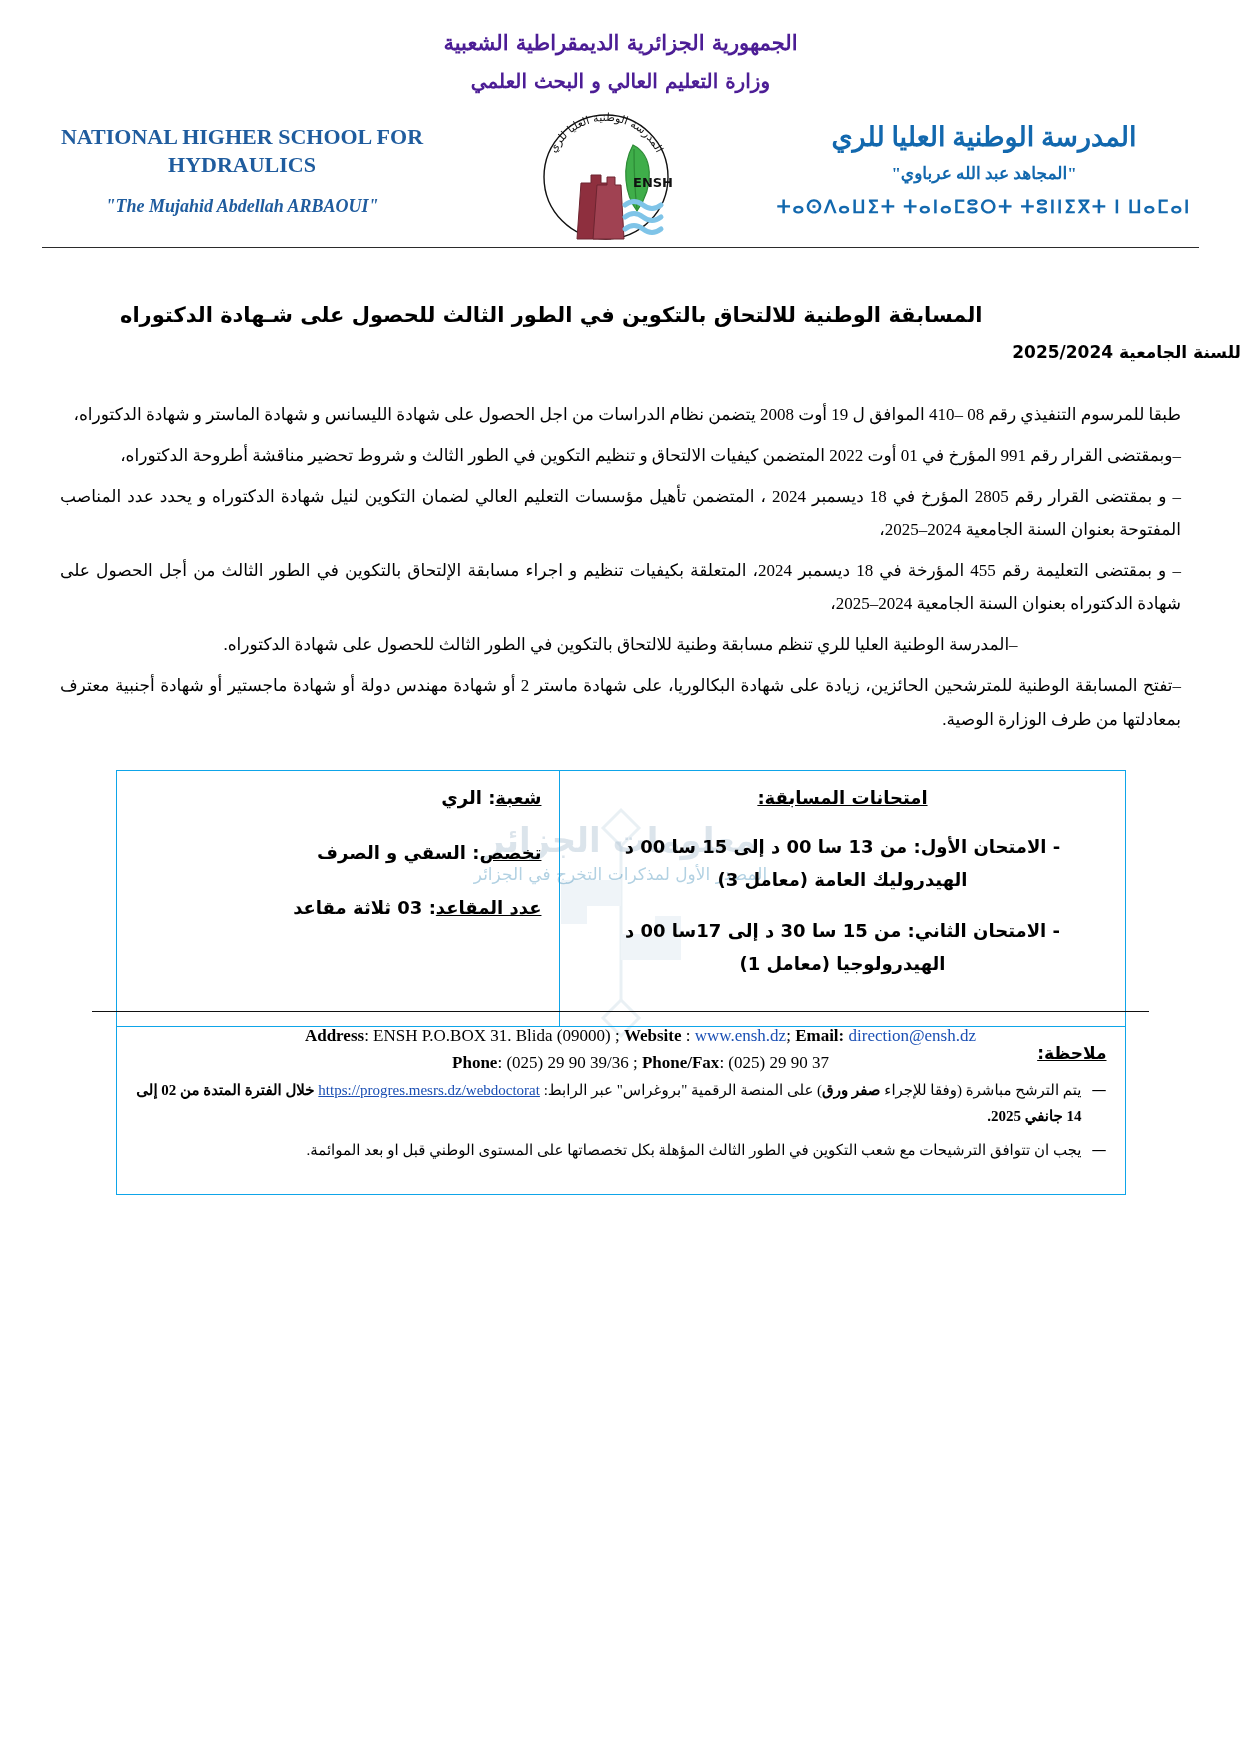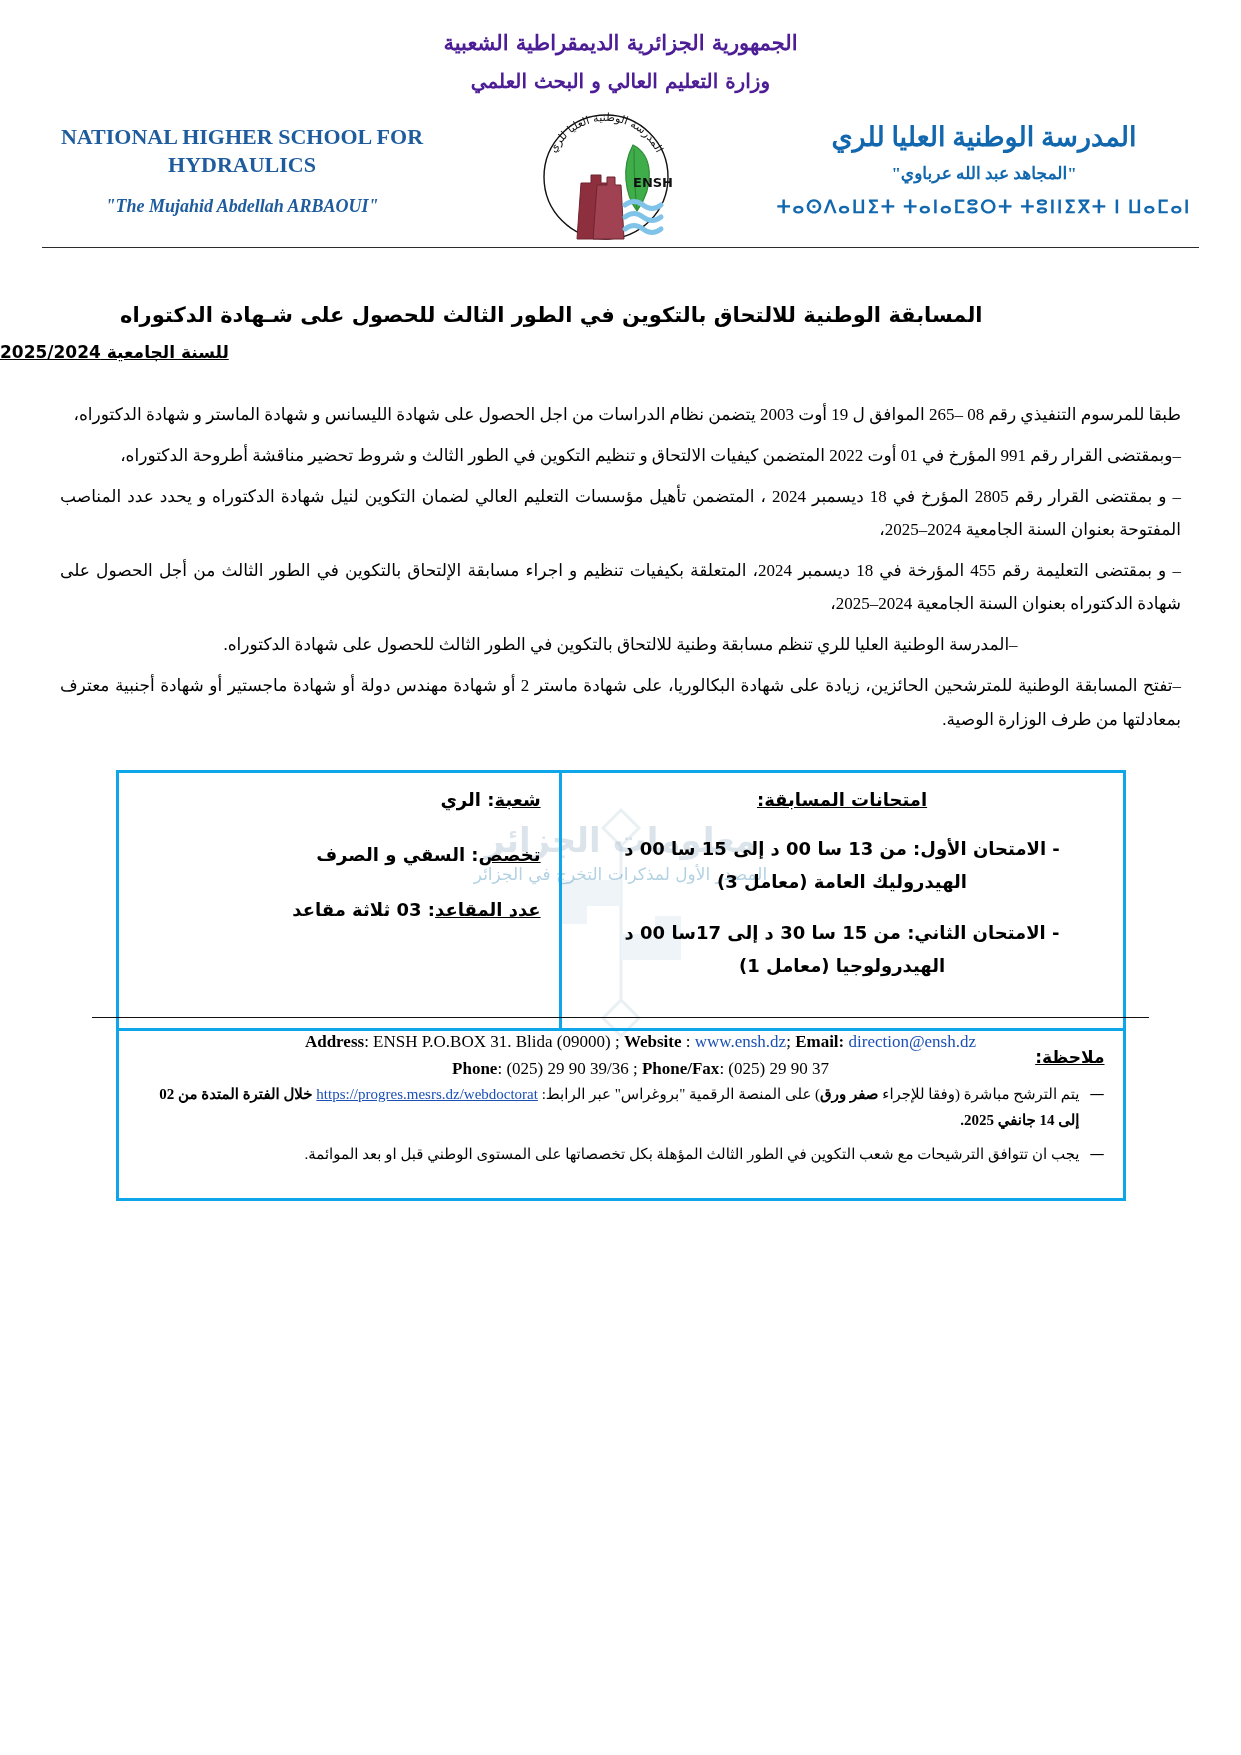--- a/index.html
+++ b/index.html
@@ -96,26 +96,25 @@
     direction: rtl;
     text-align: left;
     font-family: "DejaVu Sans", "Liberation Sans", sans-serif;
     font-weight: 700;
     font-size: 21px;
     margin: 52px 120px 0 120px;
     line-height: 1.5;
   }
   .doc-subtitle {
     direction: rtl;
-    text-align: left;
+    text-align: right;
     font-family: "DejaVu Sans", "Liberation Sans", sans-serif;
     font-weight: 700;
     font-size: 17px;
     margin-top: 10px;
-    text-decoration: underline;
   }
 
   
   .body-wrap {
     direction: rtl;
     margin: 36px 60px 0 60px;
     font-family: "Liberation Serif", "DejaVu Serif", serif;
     font-size: 17px;
     line-height: 1.95;
     text-align: justify;
@@ -134,21 +133,21 @@
 
   
   .info-table {
     border-collapse: collapse;
     width: 1010px;
     margin: 34px auto 0 auto;
     direction: rtl;
     table-layout: fixed;
   }
   .info-table td {
-    border: 3px solid #0ea5e9;
+    border: 1px solid #0ea5e9;
     vertical-align: top;
     padding: 16px 18px 22px 18px;
     font-family: "DejaVu Sans", "Liberation Sans", sans-serif;
   }
   .cell-right { width: 44%; text-align: right; }
   .cell-left  { width: 56%; text-align: center; }
 
   .lbl { font-weight: 700; text-decoration: underline; }
   .field-line {
     font-size: 18px;
@@ -333,21 +332,21 @@
       </div>
 
     </div>
 
     <hr class="hr-head">
 
     <div class="doc-title">المسابقة الوطنية  للالتحاق بالتكوين في  الطور الثالث للحصول على شـهادة الدكتوراه</div>
     <div class="doc-subtitle">للسنة الجامعية 2025/2024</div>
 
     <div class="body-wrap">
-      <div class="para">طبقا للمرسوم التنفيذي رقم 08 –265 الموافق ل 19 أوت 2003 يتضمن نظام الدراسات من اجل الحصول على شهادة الليسانس و شهادة الماستر و شهادة الدكتوراه،</div>
+      <div class="para">طبقا للمرسوم التنفيذي رقم 08 –410 الموافق ل 19 أوت 2008 يتضمن نظام الدراسات من اجل الحصول على شهادة الليسانس و شهادة الماستر و شهادة الدكتوراه،</div>
       <div class="para">–وبمقتضى القرار رقم 991 المؤرخ في 01 أوت 2022 المتضمن كيفيات الالتحاق و  تنظيم التكوين في الطور الثالث و شروط تحضير مناقشة أطروحة الدكتوراه،</div>
       <div class="para">– و بمقتضى القرار رقم 2805 المؤرخ في 18 ديسمبر  2024 ، المتضمن تأهيل مؤسسات التعليم العالي  لضمان التكوين لنيل شهادة الدكتوراه و يحدد عدد المناصب المفتوحة بعنوان السنة الجامعية 2024–2025،</div>
       <div class="para">– و بمقتضى التعليمة رقم 455 المؤرخة في 18 ديسمبر  2024، المتعلقة بكيفيات تنظيم  و اجراء مسابقة الإلتحاق بالتكوين في الطور الثالث من أجل الحصول على شهادة الدكتوراه بعنوان السنة الجامعية 2024–2025،</div>
       <div class="para center-ish">–المدرسة الوطنية العليا للري تنظم مسابقة وطنية للالتحاق بالتكوين في الطور الثالث للحصول على شهادة الدكتوراه.</div>
       <div class="para">–تفتح المسابقة الوطنية للمترشحين الحائزين، زيادة على شهادة البكالوريا، على شهادة ماستر 2  أو شهادة مهندس دولة أو شهادة ماجستير أو شهادة أجنبية معترف بمعادلتها من طرف الوزارة الوصية.</div>
     </div>
 
 
     <table class="info-table">
       <tbody>

